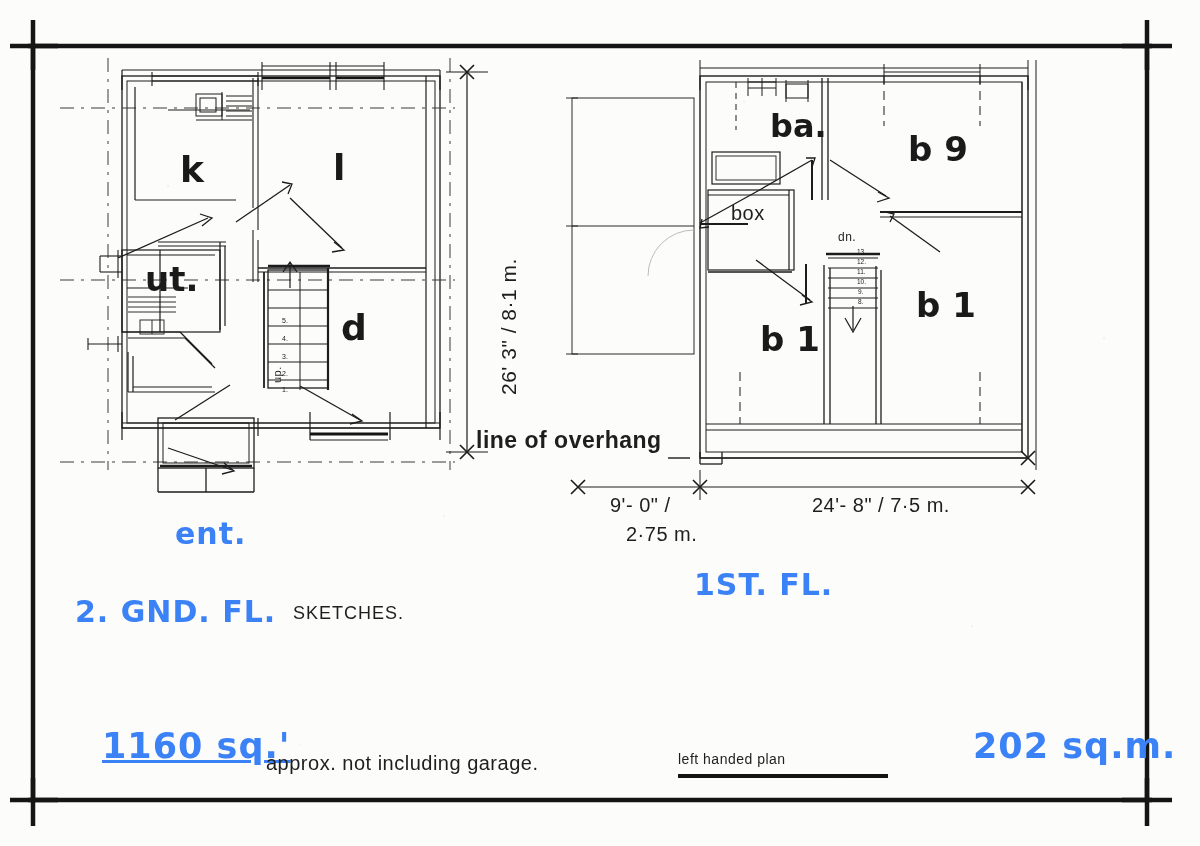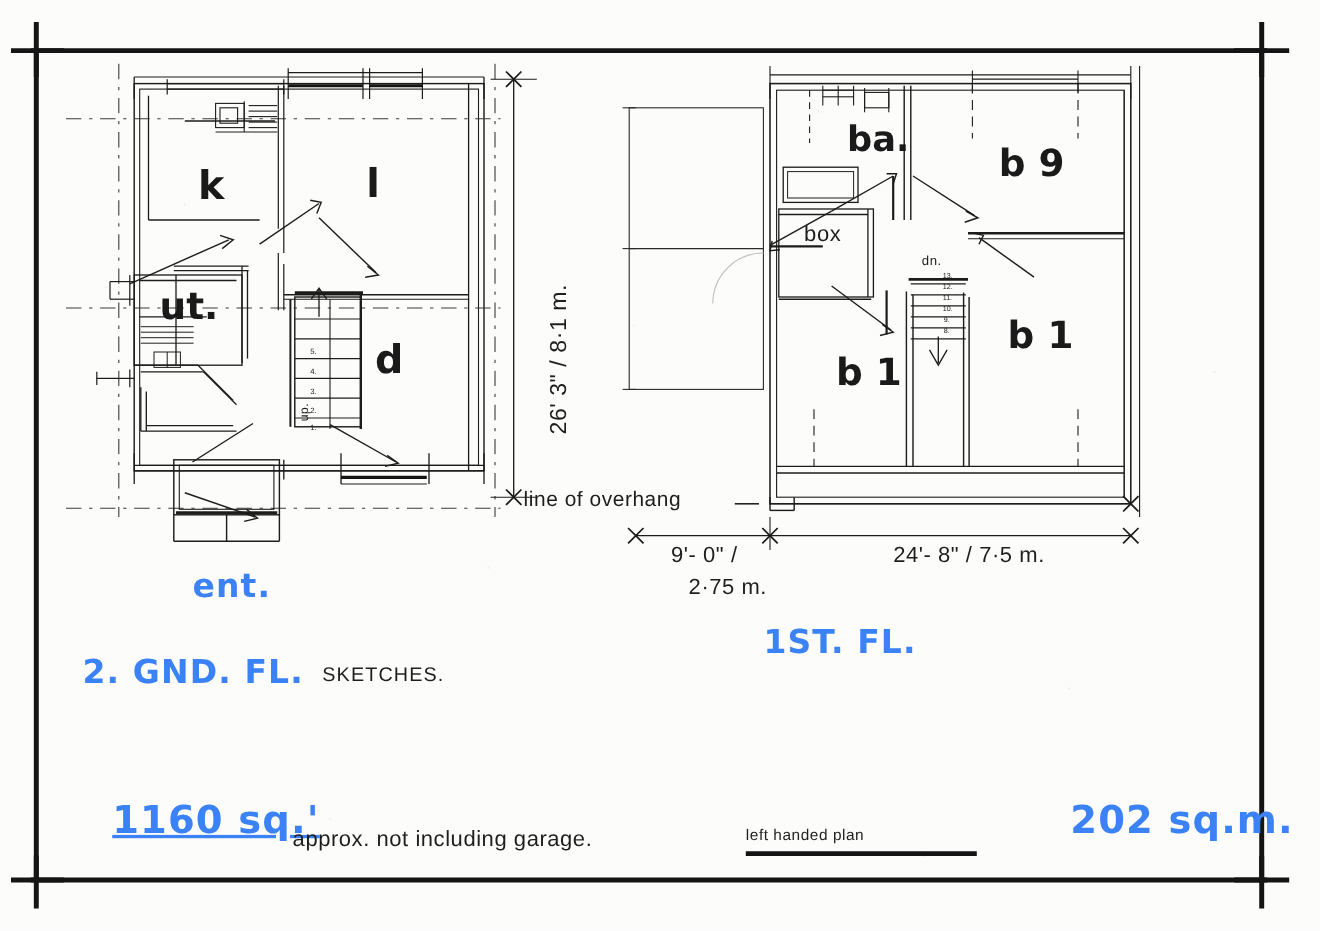--- a/index.html
+++ b/index.html
@@ -431,21 +431,21 @@
   <div class="lbl room" style="left:916px;top:288px;font-size:34px;">b 1</div>
 
   <div class="lbl stairnum" style="left:857px;top:249px;font-size:6.5px;">13.</div>
   <div class="lbl stairnum" style="left:857px;top:259px;font-size:6.5px;">12.</div>
   <div class="lbl stairnum" style="left:857px;top:269px;font-size:6.5px;">11.</div>
   <div class="lbl stairnum" style="left:857px;top:279px;font-size:6.5px;">10.</div>
   <div class="lbl stairnum" style="left:858px;top:289px;font-size:6.5px;">9.</div>
   <div class="lbl stairnum" style="left:858px;top:299px;font-size:6.5px;">8.</div>
   <div class="lbl thinhand" style="left:838px;top:231px;font-size:12px;">dn.</div>
 
-  <div class="lbl thinhand" style="left:476px;top:445px;font-size:19px;">line  of  overhang</div>
+  <div class="lbl thinhand" style="left:476px;top:429px;font-size:23px;font-weight:bold;">line  of  overhang</div>
 
   <div class="lbl thinhand" style="left:610px;top:495px;font-size:20px;">9'- 0" /</div>
   <div class="lbl thinhand" style="left:598px;top:524px;font-size:20px;margin-left:28px;">2·75 m.</div>
   <div class="lbl thinhand" style="left:812px;top:495px;font-size:20px;">24'- 8" / 7·5 m.</div>
 
   <div class="lbl bigtitle" style="left:694px;top:570px;font-size:30px;">1ST.  FL.</div>
 
   <div class="lbl bigtitle" style="left:102px;top:729px;font-size:35px;text-decoration:underline;">1160 sq.'</div>
   <div class="lbl thinhand" style="left:266px;top:753px;font-size:20px;">approx. not  including  garage.</div>
   <div class="lbl thinhand" style="left:678px;top:752px;font-size:14px;">left  handed  plan</div>

